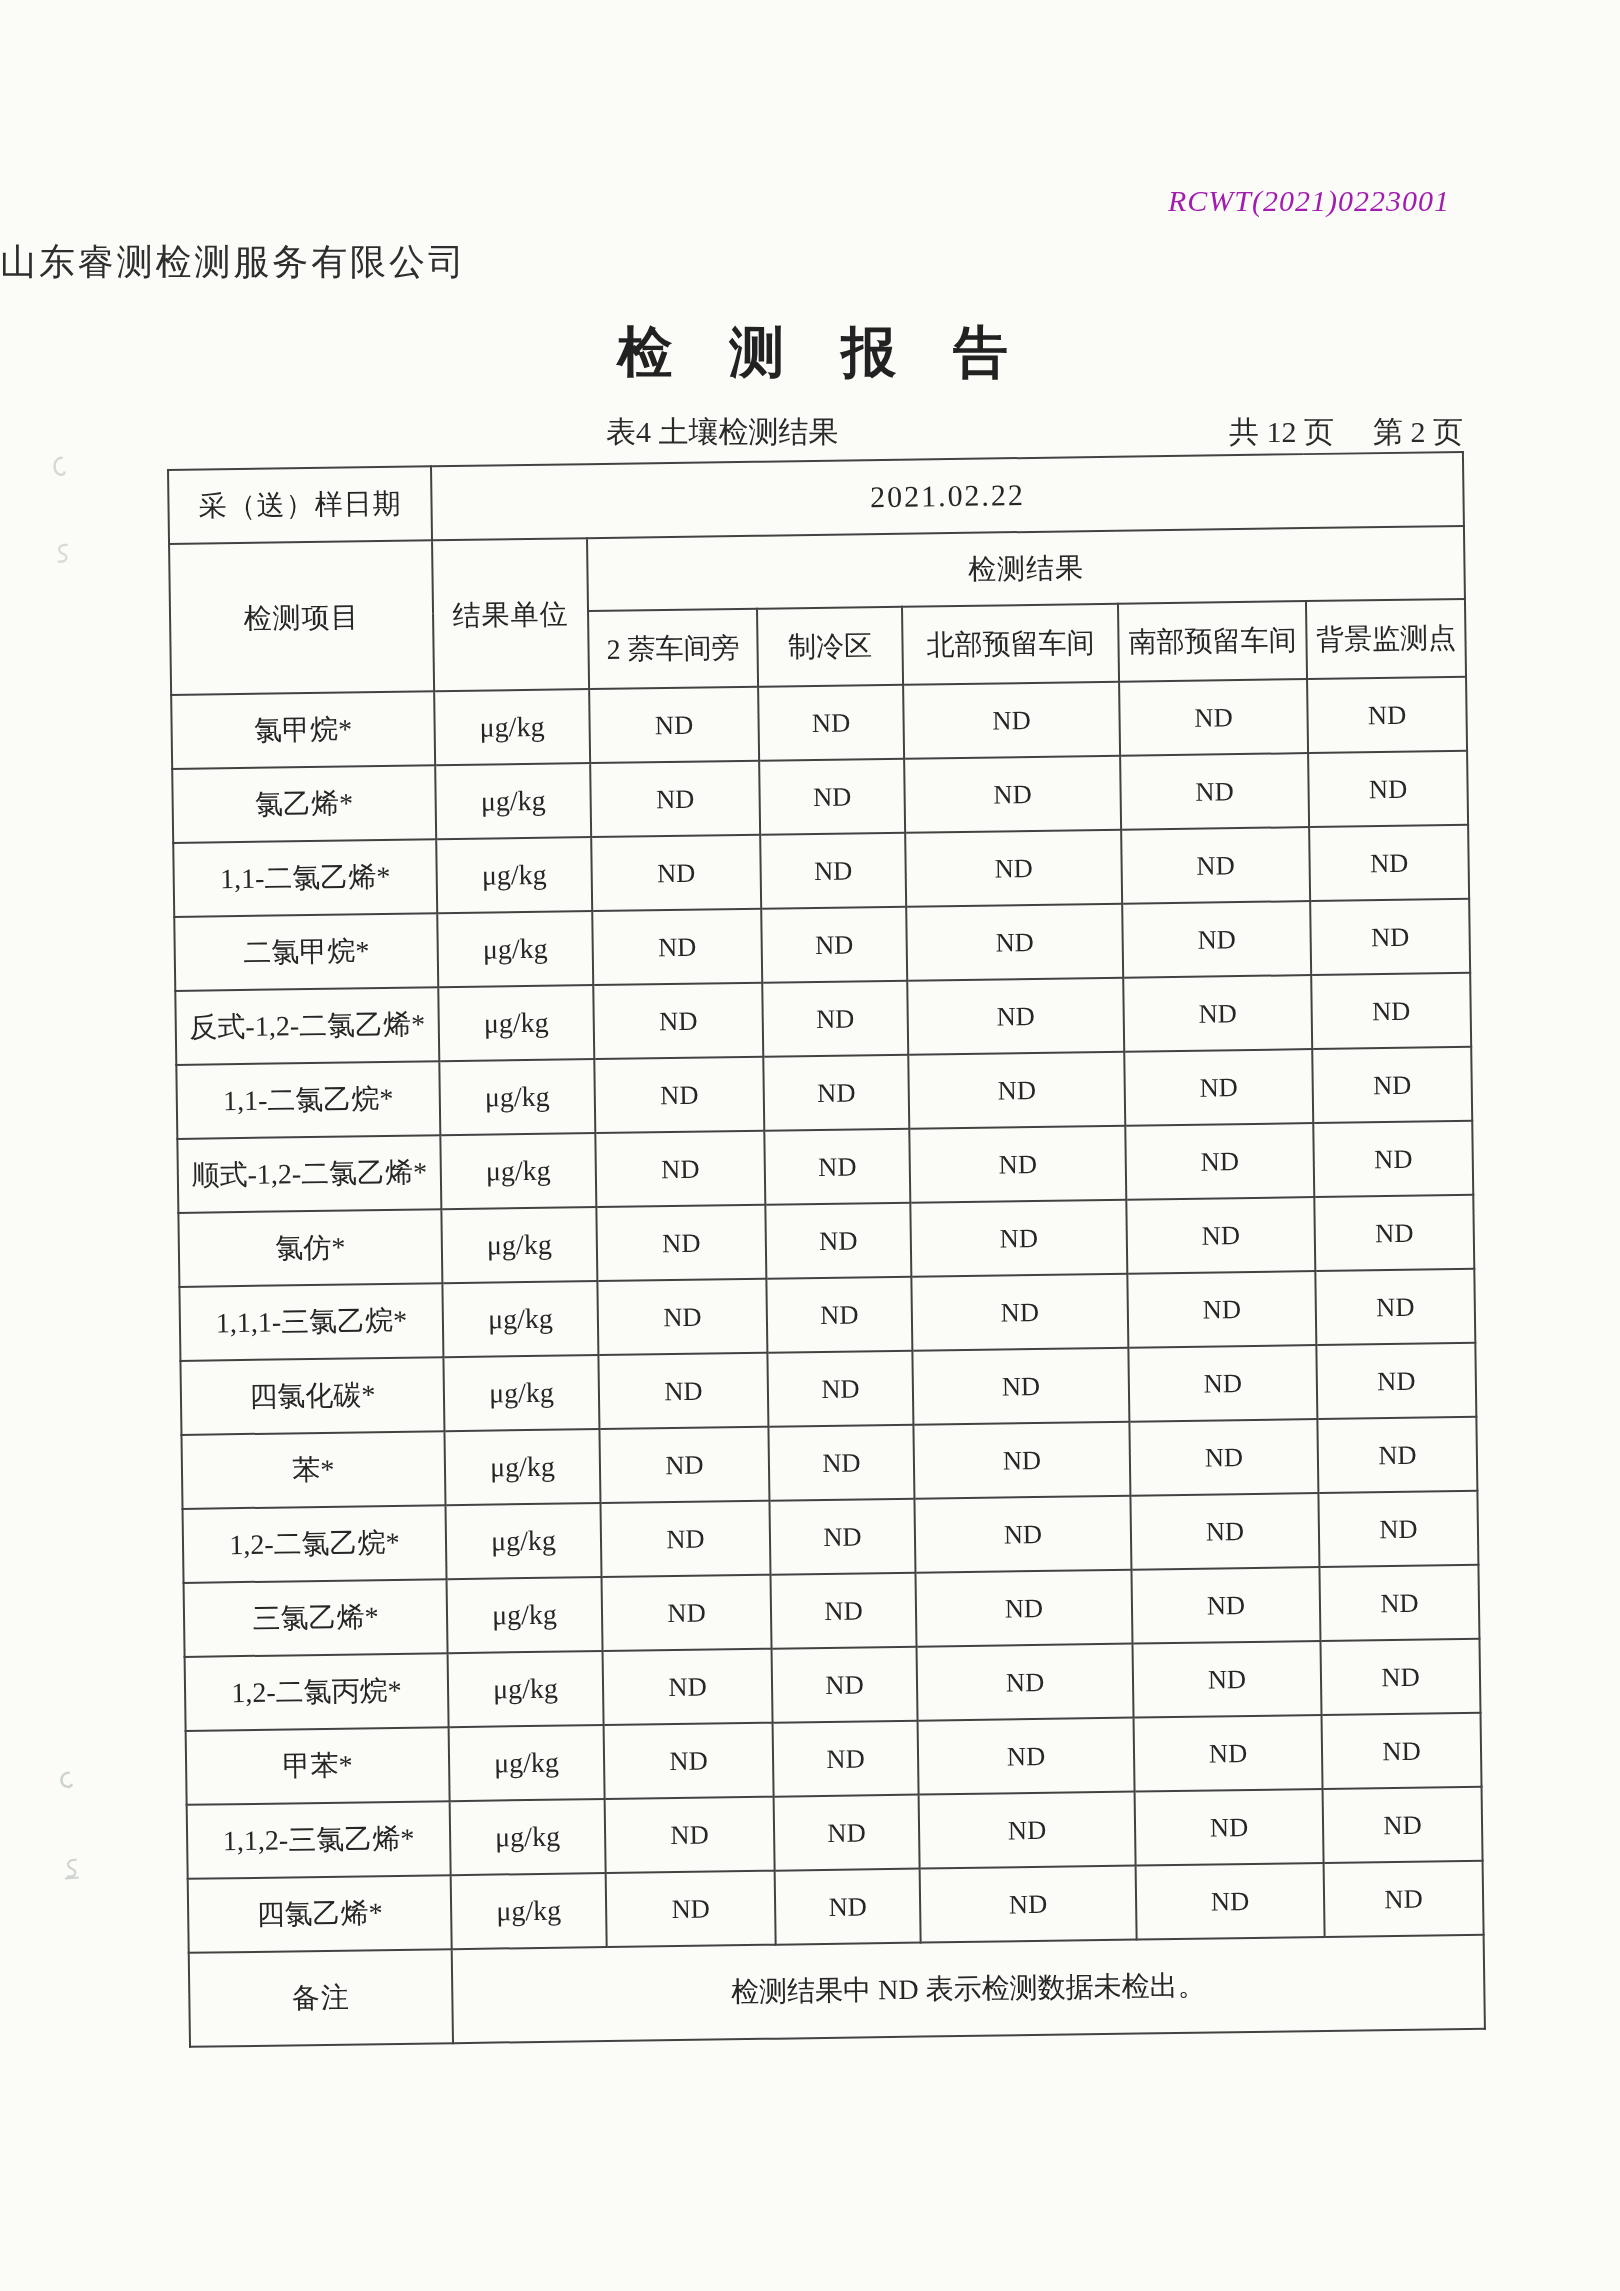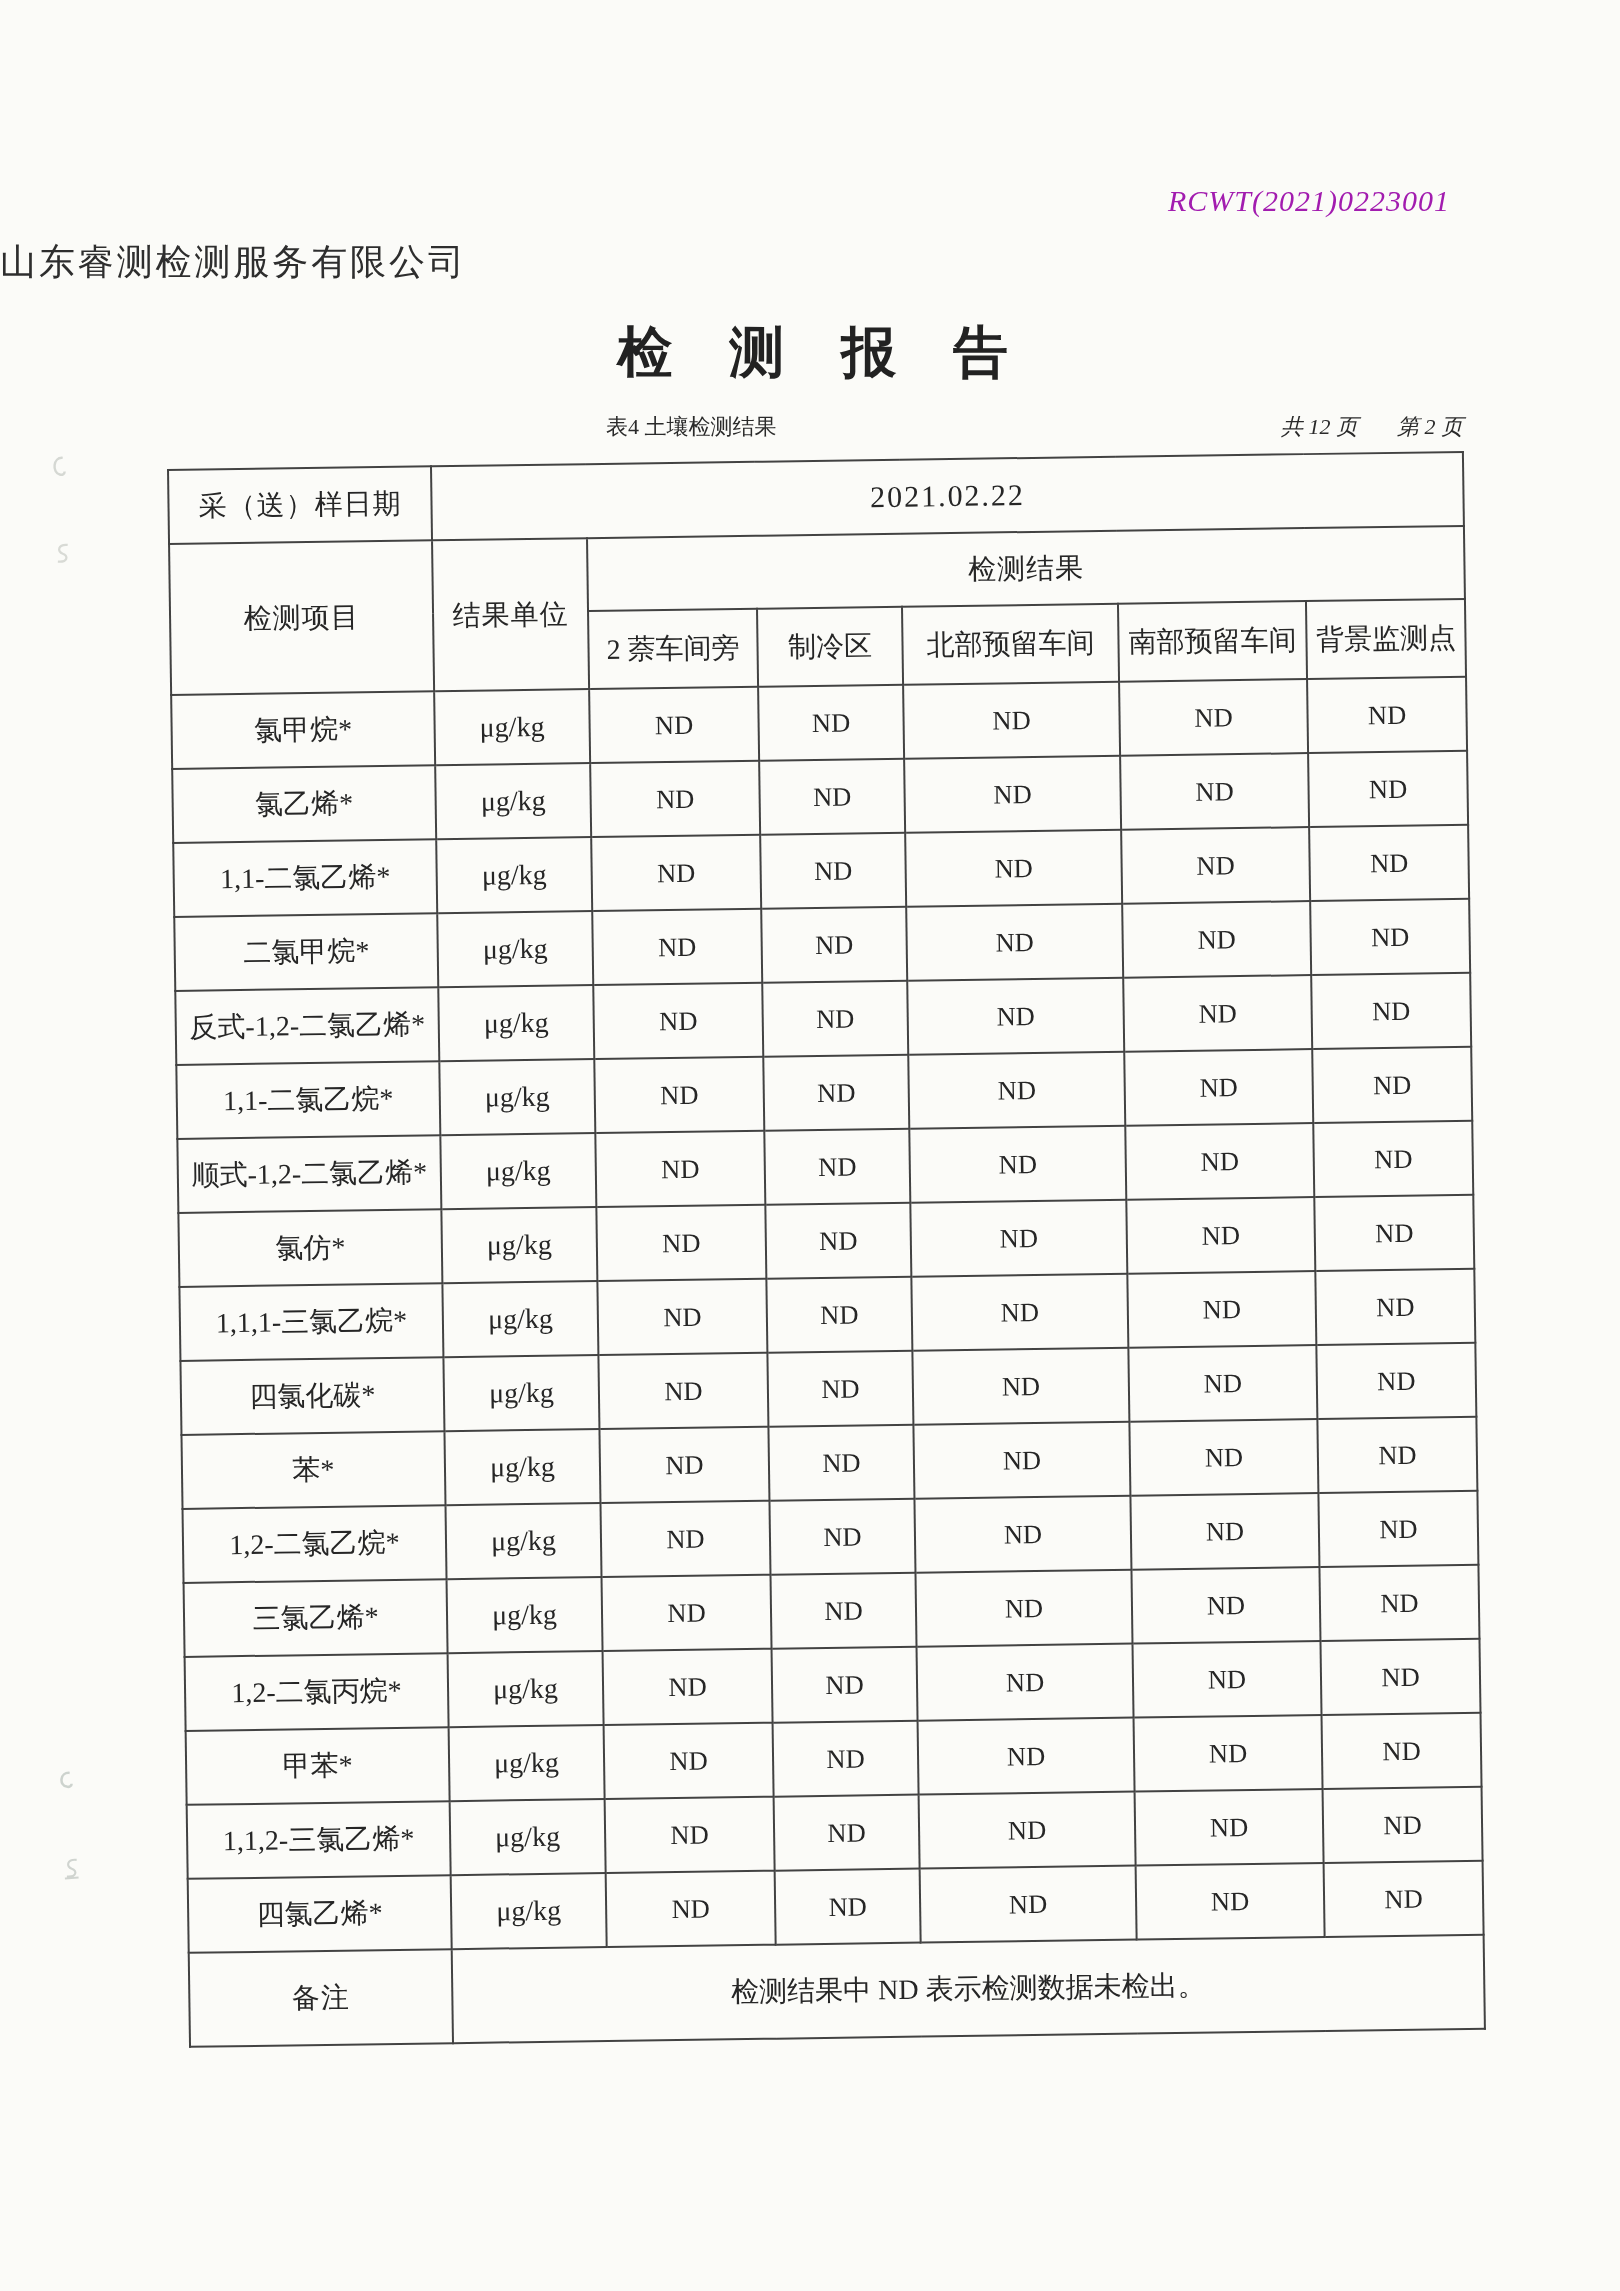--- a/index.html
+++ b/index.html
@@ -22,23 +22,23 @@
     text-align:left;font-size:36px;letter-spacing:2.9px;color:#2e2e2e;
   }
   .title{
     position:absolute;top:316px;left:0;width:1647px;
     text-align:center;font-size:55px;font-weight:bold;
     letter-spacing:21.6px;color:#222;
   }
   .caption-row{
     position:absolute;top:412px;left:606px;width:857px;
     display:flex;justify-content:space-between;align-items:center;
-    font-size:22px;color:#2a2a2a;
-  }
-  .pagination{display:flex;gap:39px;font-style:italic;}
+    font-size:30px;color:#2a2a2a;
+  }
+  .pagination{display:flex;gap:39px;}
 
   .table-wrap{
     position:absolute;top:469px;left:167px;width:1294px;
     transform:rotate(-0.8deg);transform-origin:0 0;
   }
   table.report{
     border-collapse:collapse;width:1294px;table-layout:fixed;
   }
   table.report td,table.report th{
     border:2px solid #424242;

